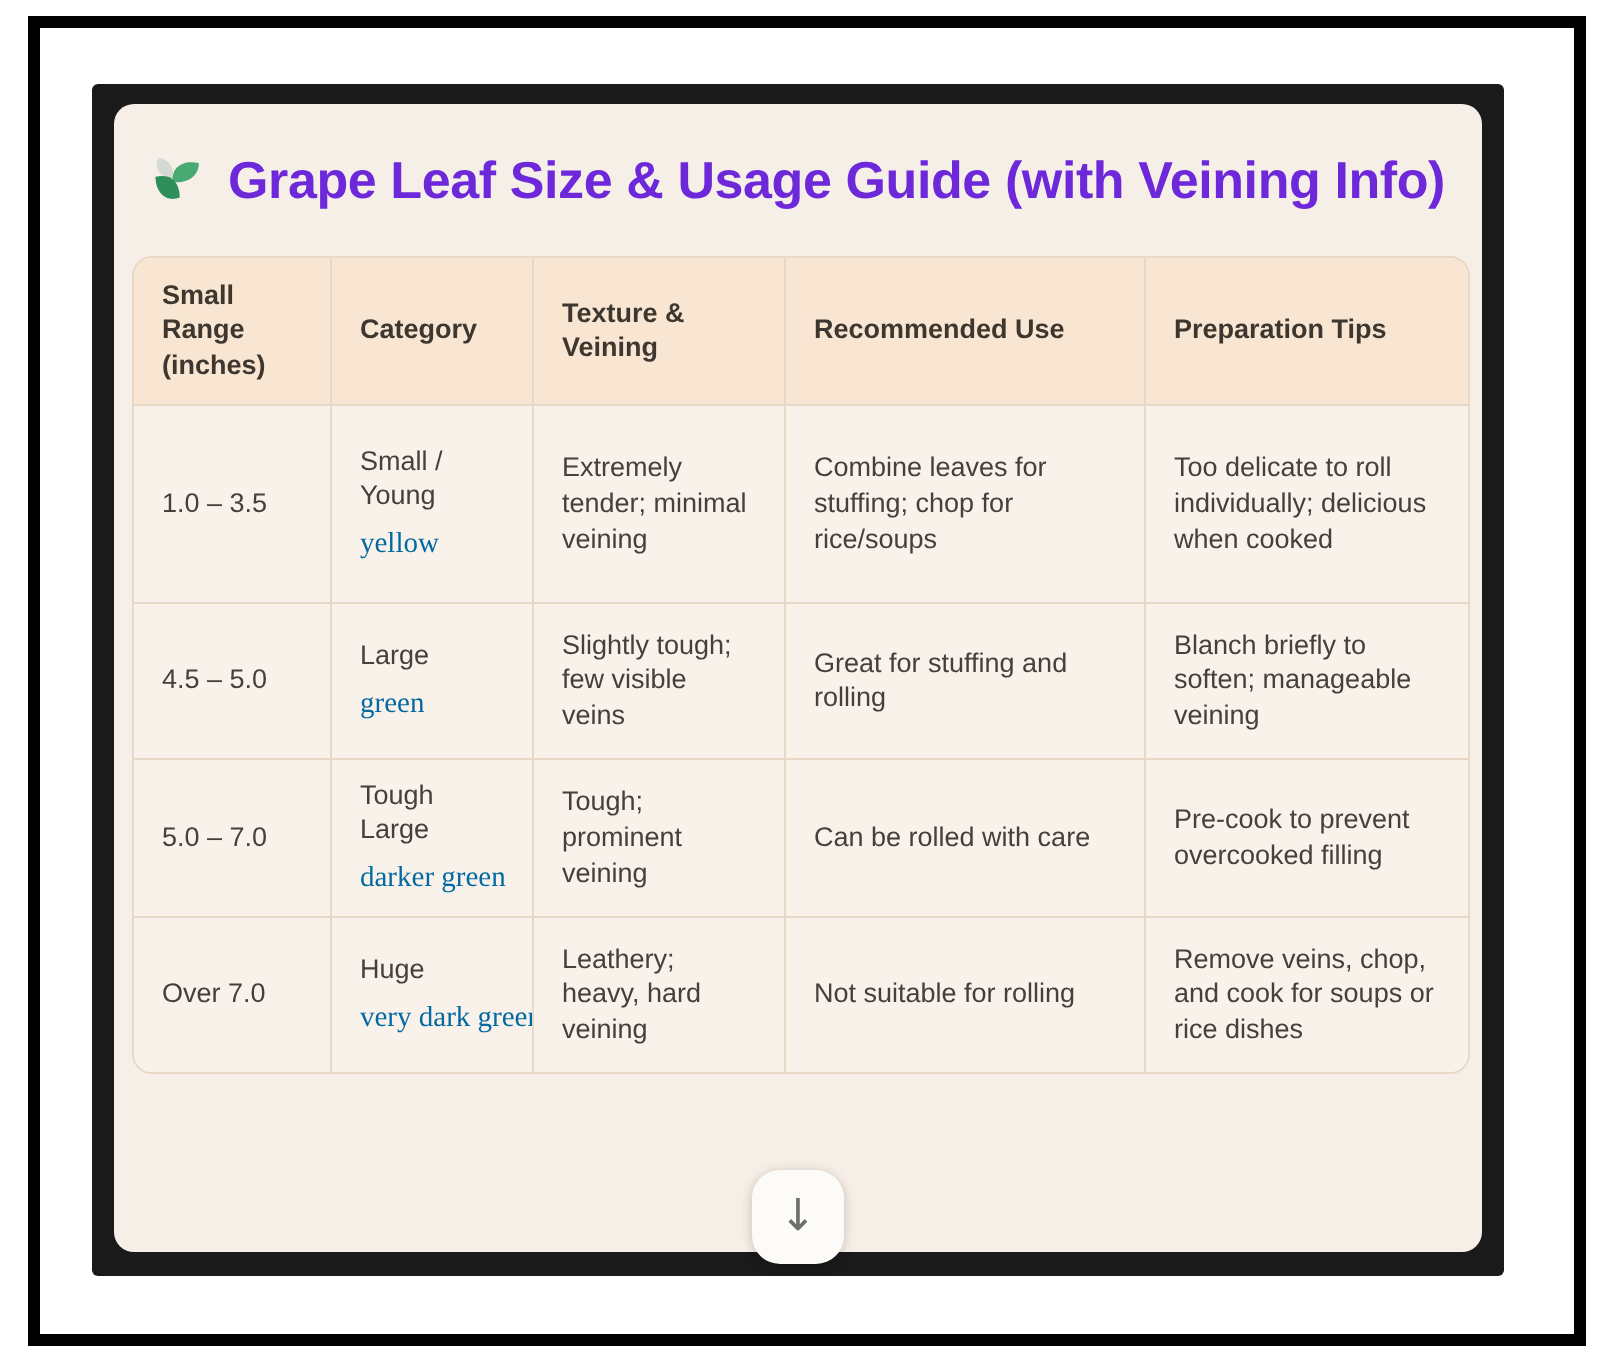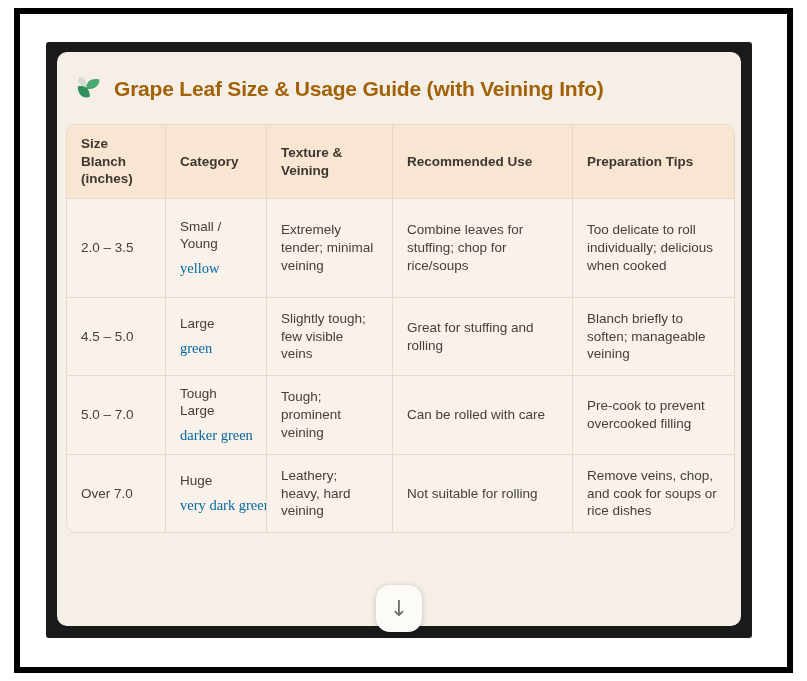--- a/index.html
+++ b/index.html
@@ -17,21 +17,21 @@
   }
   .card{
     position:absolute;left:11px;top:10px;right:11px;bottom:12px;
     background:#f6efe7;border-radius:10px;
   }
   .title-row{
     display:flex;align-items:center;gap:11px;
     padding:24px 12px 0 18px;
   }
   .title-row h1{
-    margin:0;font-size:21px;font-weight:700;color:#a16207;
+    margin:0;font-size:26px;font-weight:700;color:#6d28d9;
     letter-spacing:-0.2px;line-height:1.15;
   }
   .leaf{width:28px;height:26px;flex:0 0 auto;}
   .leaf svg{width:28px;height:26px;display:block;}
   table.guide{
     border-collapse:separate;border-spacing:0;table-layout:fixed;
     margin:22px 0 0 9px;width:667px;
     font-size:13.5px;line-height:1.32;color:#45403a;
     border:1px solid #e8d8c6;border-radius:10px;overflow:hidden;
     background:#f9f2ea;
@@ -90,30 +90,30 @@
     <table class="guide">
       <colgroup>
         <col style="width:99px">
           <col style="width:101px">
           <col style="width:126px">
           <col style="width:180px">
           <col style="width:161px">
       </colgroup>
       <thead>
         <tr class="r-hdr">
-          <th>Size Blanch (inches)</th>
+          <th>Small Range (inches)</th>
           <th>Category</th>
           <th>Texture &amp; Veining</th>
           <th>Recommended Use</th>
           <th>Preparation Tips</th>
         </tr>
       </thead>
       <tbody>
         <tr class="r0">
-          <td>2.0 – 3.5</td>
+          <td>1.0 – 3.5</td>
           <td>
             <div>Small / Young</div>
             <div class="note">yellow</div>
           </td>
           <td>Extremely tender; minimal veining</td>
           <td>Combine leaves for stuffing; chop for rice/soups</td>
           <td>Too delicate to roll individually; delicious when cooked</td>
         </tr>
         <tr class="r2">
           <td>4.5 – 5.0</td>

